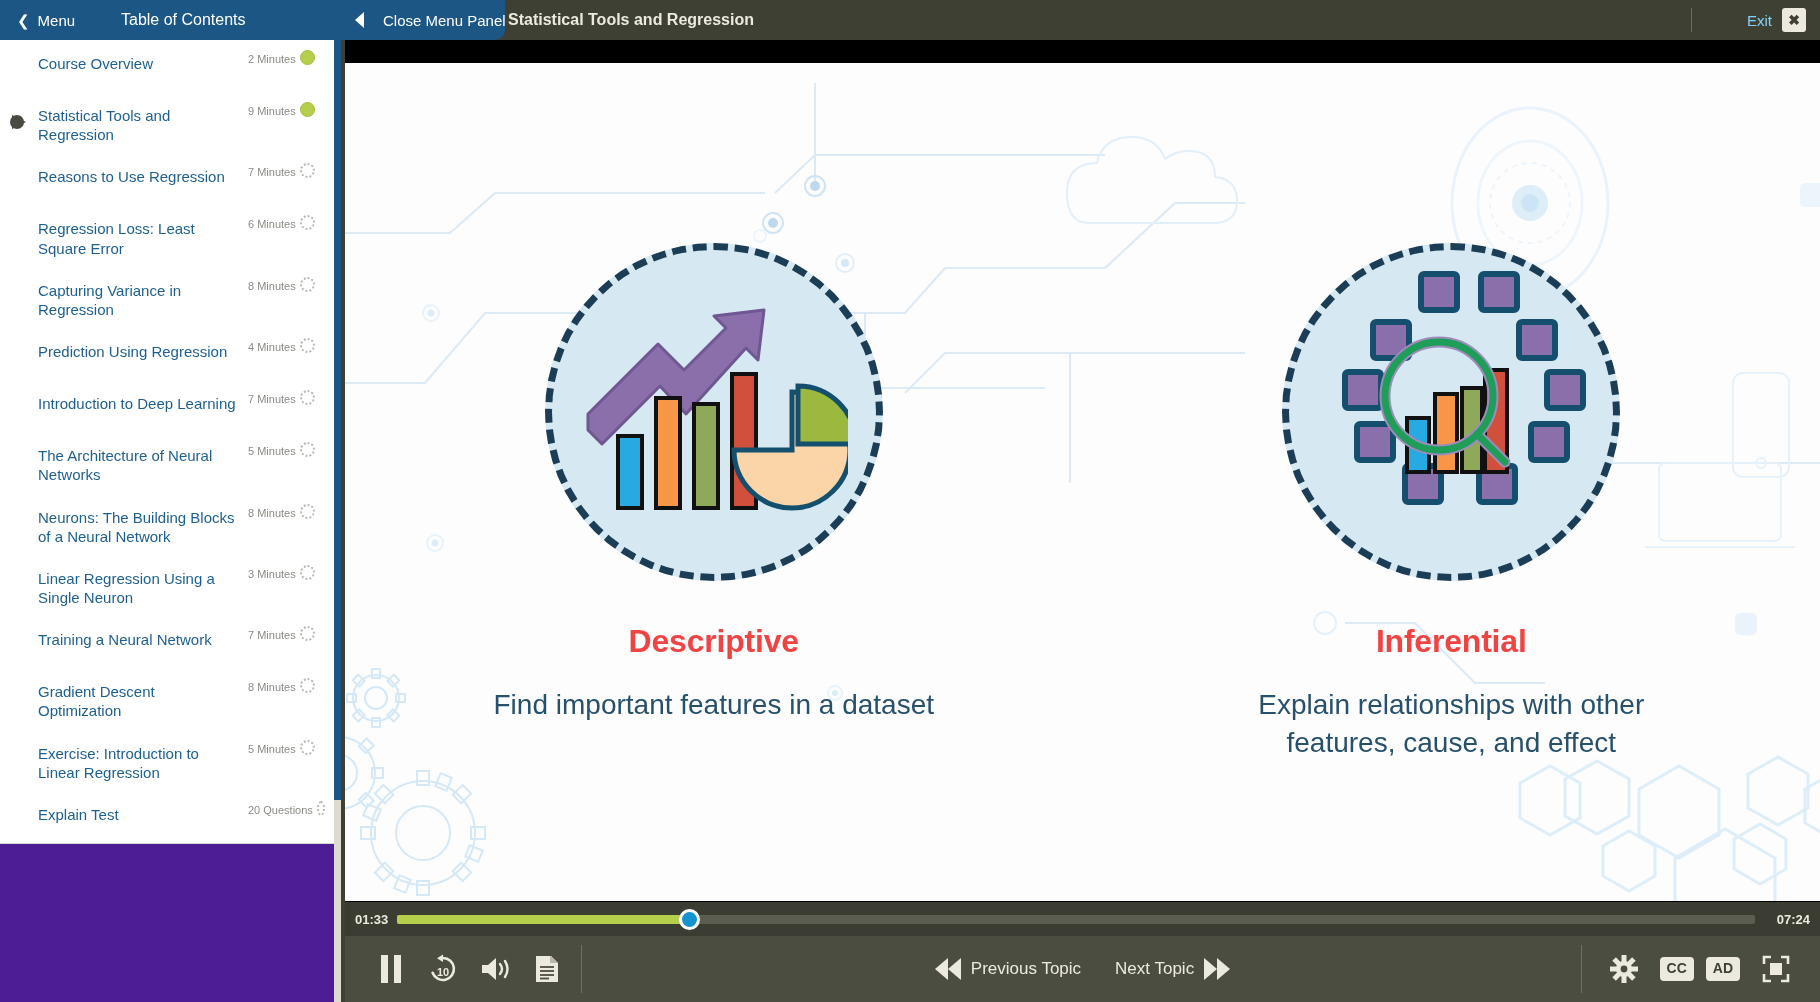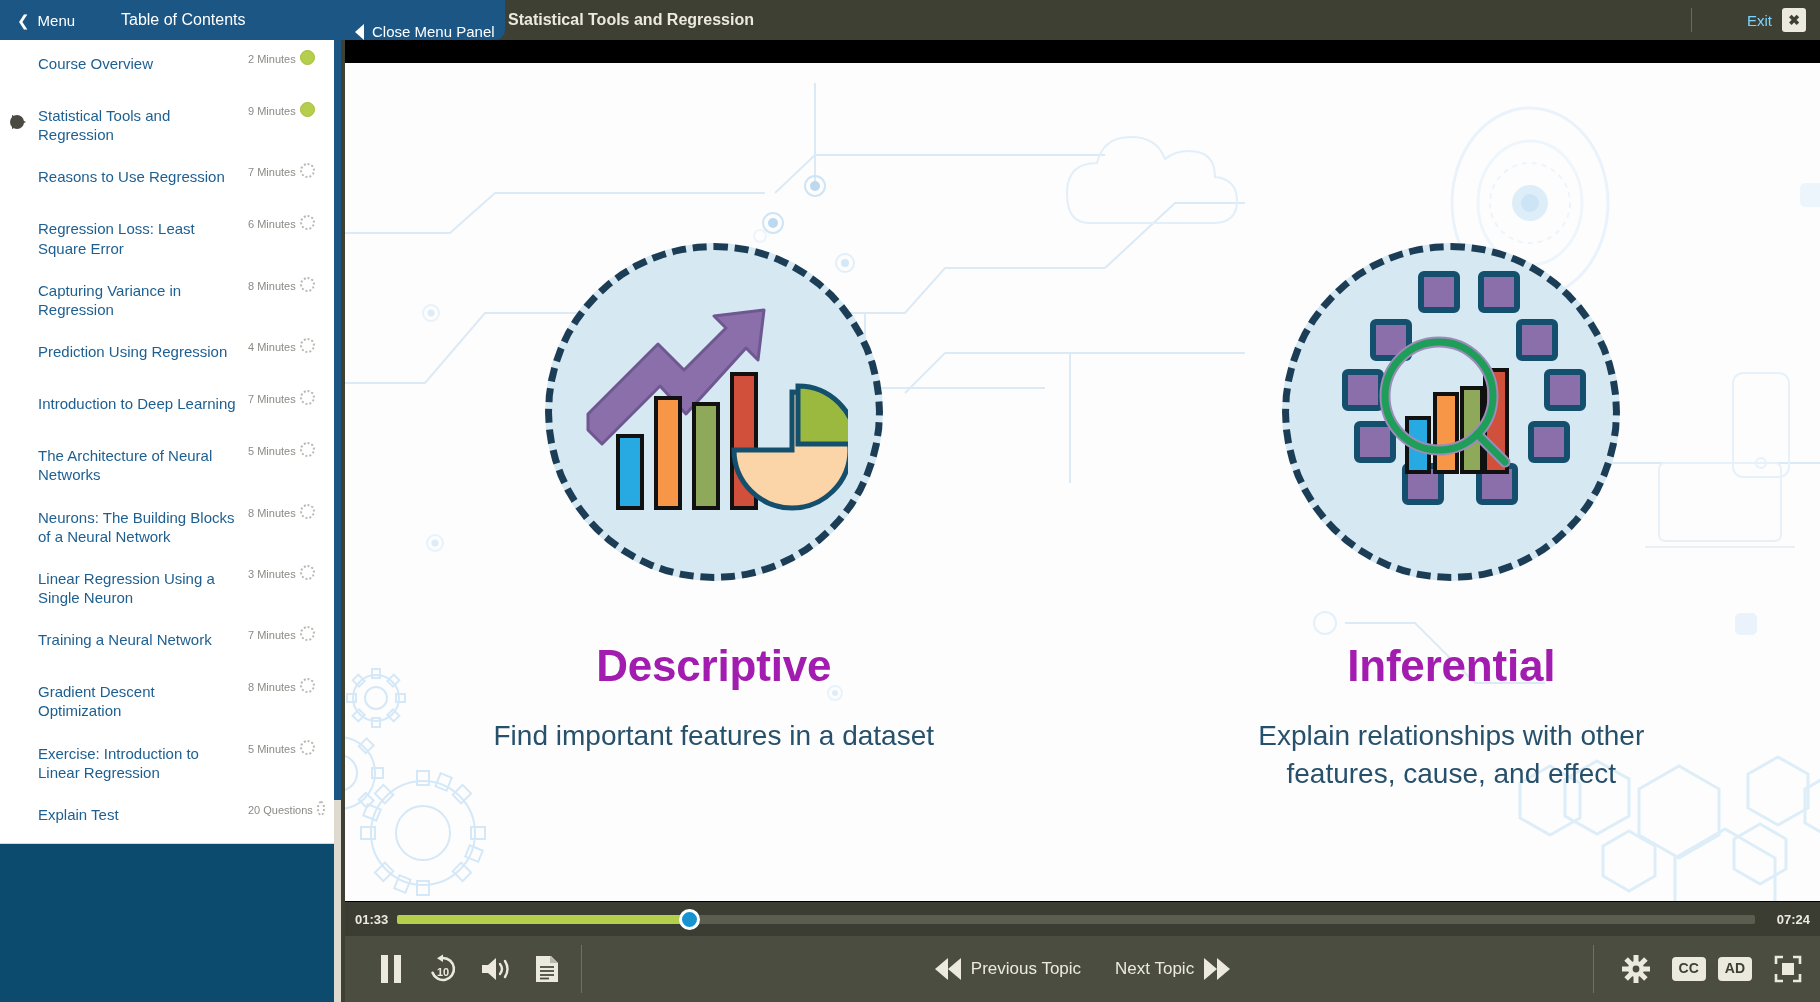--- a/index.html
+++ b/index.html
@@ -28,21 +28,21 @@
     color: #ffffff; font-size: 15px; cursor: pointer;
   }
   .tb-chevL { font-size: 15px; line-height: 1; }
   .tb-toc {
     position: absolute; left: 121px; top: 0; height: 40px;
     display: flex; align-items: center;
     color: #ffffff; font-size: 16px;
   }
   .tb-close {
     position: absolute; left: 355px; top: 0; height: 40px;
-    display: flex; align-items: flex-end; gap: 8px;
+    display: flex; align-items: center; gap: 19px;
     color: #ffffff; font-size: 15px; cursor: pointer;
   }
   .tri-left {
     width: 0; height: 0;
     border-top: 8px solid transparent; border-bottom: 8px solid transparent;
     border-right: 9px solid #ffffff;
   }
   .tb-title {
     position: absolute; left: 508px; top: 0; height: 40px;
     display: flex; align-items: center;
@@ -60,21 +60,21 @@
   .tb-x {
     width: 24px; height: 24px; background: #eceadf; color: #3e4034;
     border-radius: 3px; display: flex; align-items: center; justify-content: center;
     font-size: 14px; font-weight: bold; cursor: pointer;
   }
 
   
   .sidebar {
     position: absolute; left: 0; top: 40px;
     width: 341px; height: 962px;
-    background: #0c4a6e;
+    background: #4c1d95;
     z-index: 20;
   }
   .toc-panel {
     position: absolute; left: 0; top: 0; width: 334px;
     background: #ffffff;
     border-bottom: 1px solid #d8d8d2;
   }
   .toc-scrollbar {
     position: absolute; right: 0; top: 0; width: 7px; height: 962px;
     background: #dedad0;
@@ -158,22 +158,22 @@
   }
   .circle-wrap {
     width: 338px; height: 338px;
     border-radius: 50%;
     background: #d6e9f2;
     border: 7px dashed #1c3d56;
     display: flex; align-items: center; justify-content: center;
     position: relative;
   }
   .concept-title {
-    margin-top: 60px;
-    color: #a21caf; font-size: 44px; font-weight: bold;
+    margin-top: 42px;
+    color: #ef4444; font-size: 32px; font-weight: bold;
     letter-spacing: -0.2px;
   }
   .concept-desc {
     margin-top: 26px;
     color: #27506b; font-size: 28px; line-height: 1.35;
     text-align: center; max-width: 470px;
   }
 
   
   .player {
@@ -235,21 +235,21 @@
     color: #eceadf; font-size: 17px; cursor: pointer;
   }
   .dtri-l, .dtri-r { display: flex; }
   .tri {
     width: 0; height: 0;
     border-top: 11px solid transparent; border-bottom: 11px solid transparent;
   }
   .tri.l { border-right: 13px solid #eceadf; }
   .tri.r { border-left: 13px solid #eceadf; }
   .ctrl-right {
-    position: absolute; right: 8px; top: 0; height: 66px;
+    position: absolute; right: 20px; top: 0; height: 66px;
     display: flex; align-items: center; gap: 12px;
   }
   .tagbtn {
     background: #eceadf; color: #3e4034;
     font-size: 14px; font-weight: bold;
     border-radius: 4px; padding: 4px 7px;
     cursor: pointer; line-height: 1.1;
   }
   svg.gl { display: block; }
 </style>

